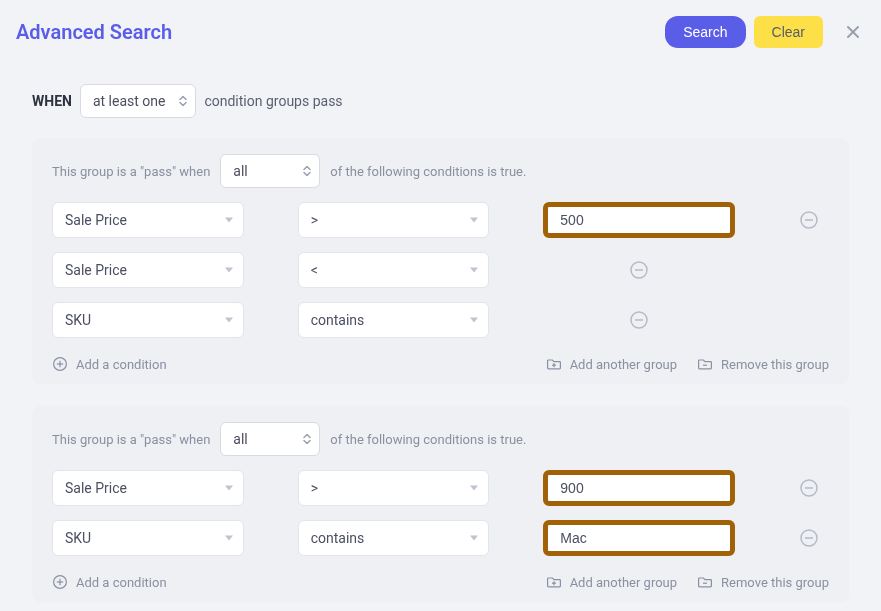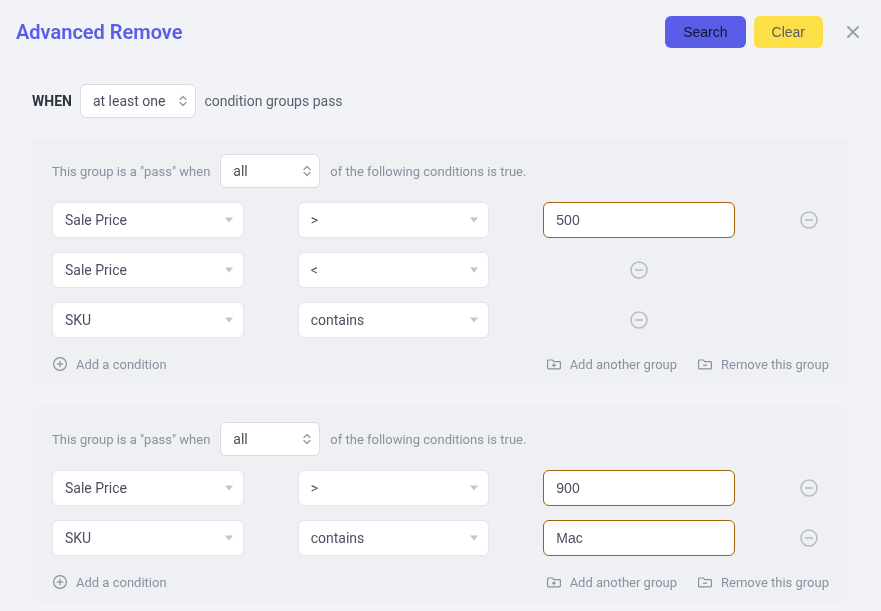--- a/index.html
+++ b/index.html
@@ -26,21 +26,22 @@
     border: none;
     border-radius: 6px;
     padding: 8px 18px;
     font-size: 14px;
     font-weight: 500;
     cursor: pointer;
     margin-left: 8px;
   }
   .btn-primary {
     background: #5a5de8;
-    color: #0f172a;
+    color: #ffffff;
+    border-radius: 13px;
   }
   .btn-secondary {
     background: #fde047;
     color: #595c6b;
   }
   .close-btn {
     margin-left: 18px;
     width: 24px;
     height: 24px;
     display: flex;
@@ -133,21 +134,21 @@
     right: 10px;
     top: 50%;
     transform: translateY(-50%);
     width: 0; height: 0;
     border-left: 4px solid transparent;
     border-right: 4px solid transparent;
     border-top: 5px solid #c0c4d0;
   }
   .text-input {
     background: #fff;
-    border: 1px solid #a16207;
+    border: 5px solid #a16207;
     border-radius: 6px;
     height: 36px;
     padding: 0 12px;
     font-size: 14px;
     color: #4a4f61;
     width: 100%;
     outline: none;
   }
   .remove-circle {
     width: 20px; height: 20px;
@@ -170,21 +171,21 @@
     cursor: pointer;
   }
   .group-action svg { flex-shrink: 0; }
   .spacer { flex: 1; }
   .no-bottom { margin-bottom: 0; }
 </style>
 </head>
 <body>
 
 <div class="header">
-  <div class="title">Advanced Remove</div>
+  <div class="title">Advanced Search</div>
   <button class="btn btn-primary">Search</button>
   <button class="btn btn-secondary">Clear</button>
   <div class="close-btn">
     <svg width="16" height="16" viewBox="0 0 16 16" fill="none" stroke="currentColor" stroke-width="2" stroke-linecap="round">
         <line x1="3" y1="3" x2="13" y2="13"></line>
         <line x1="13" y1="3" x2="3" y2="13"></line>
       </svg>
   </div>
 </div>
 

